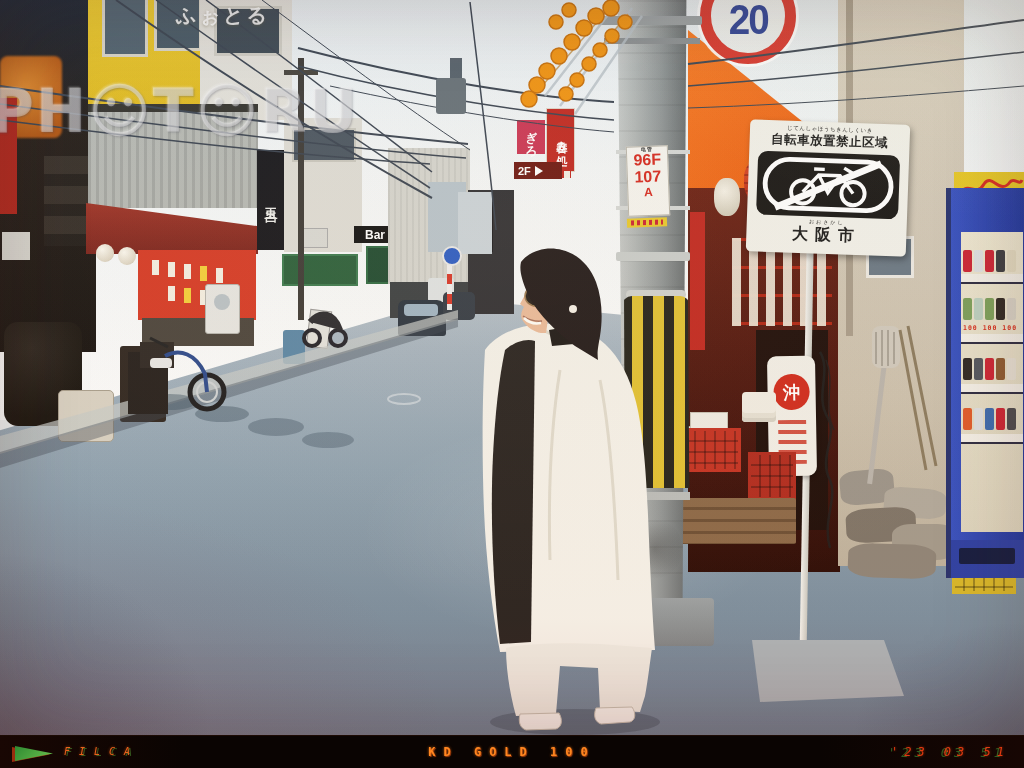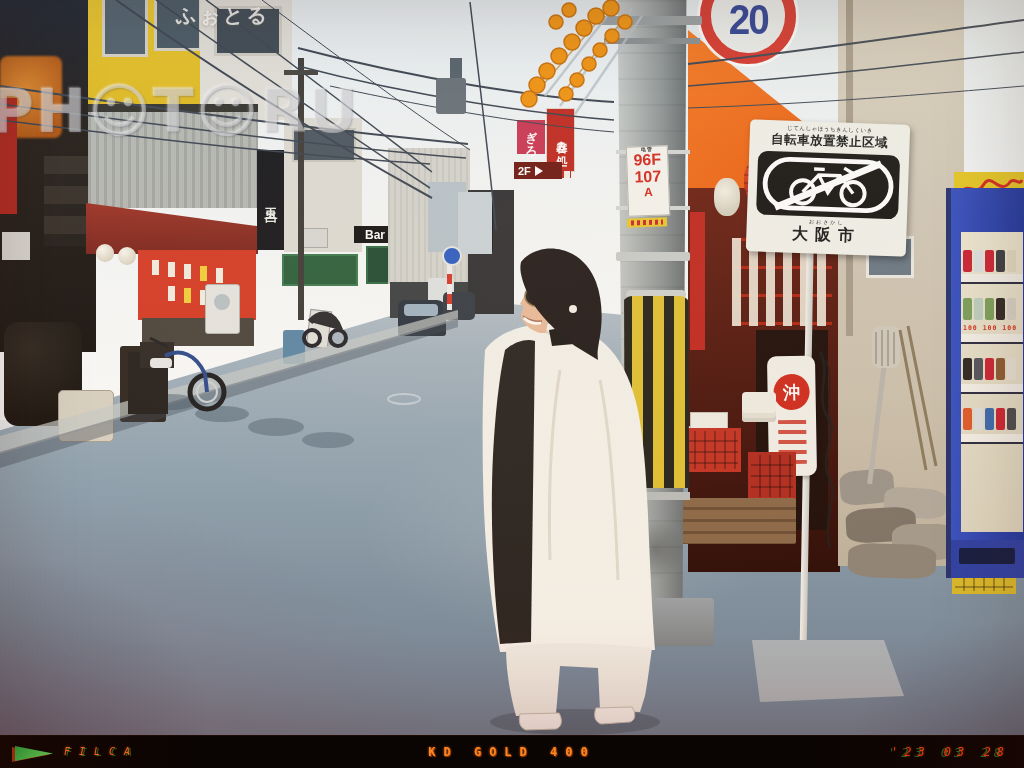--- a/index.html
+++ b/index.html
@@ -522,16 +522,16 @@
     <div class="abs wmKana">ふぉとる</div>
     <div class="abs wmBrand">PH☺T☺RU</div>
 
     <div class="abs overlay"></div>
   </div>
 
   <div class="film">
     <div class="abs filmArrowR"></div>
     <div class="abs filmArrowG"></div>
     <div class="abs filmMaker">FILCA</div>
-    <div class="abs filmType">KD GOLD 400</div>
-    <div class="abs filmDate">'23 03 28</div>
+    <div class="abs filmType">KD GOLD 100</div>
+    <div class="abs filmDate">'23 03 51</div>
   </div>
 </div>
 
 </body></html>

